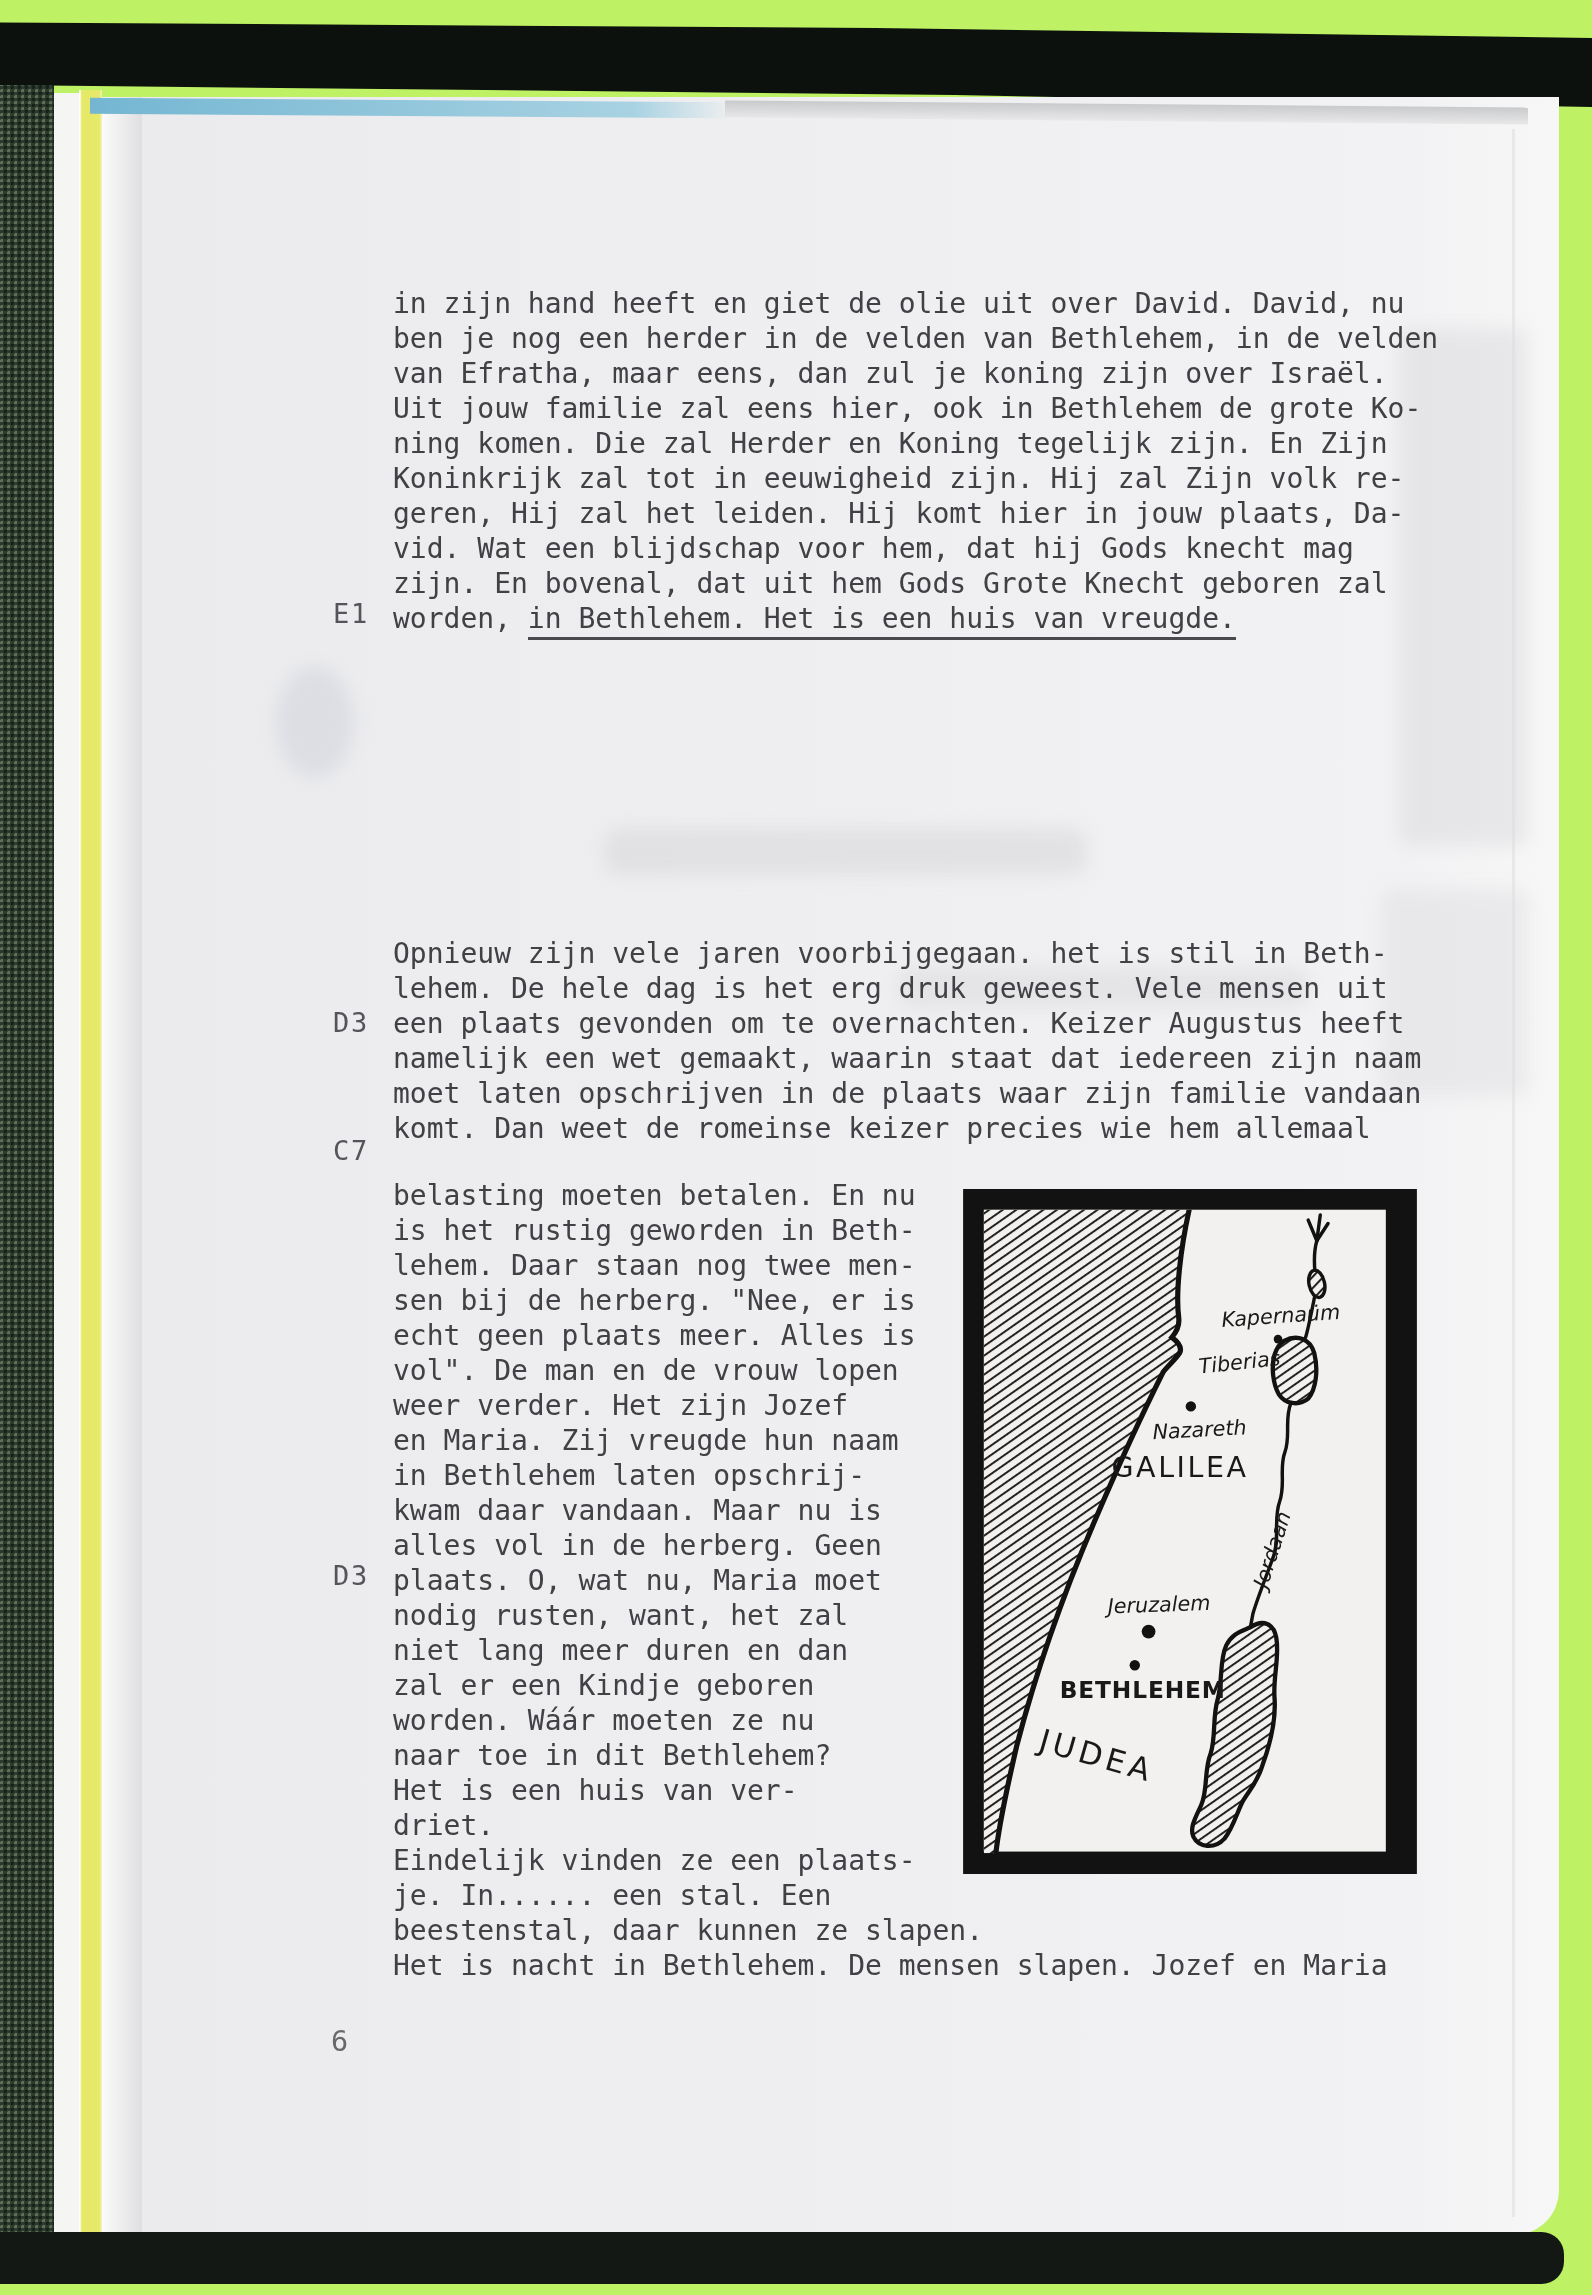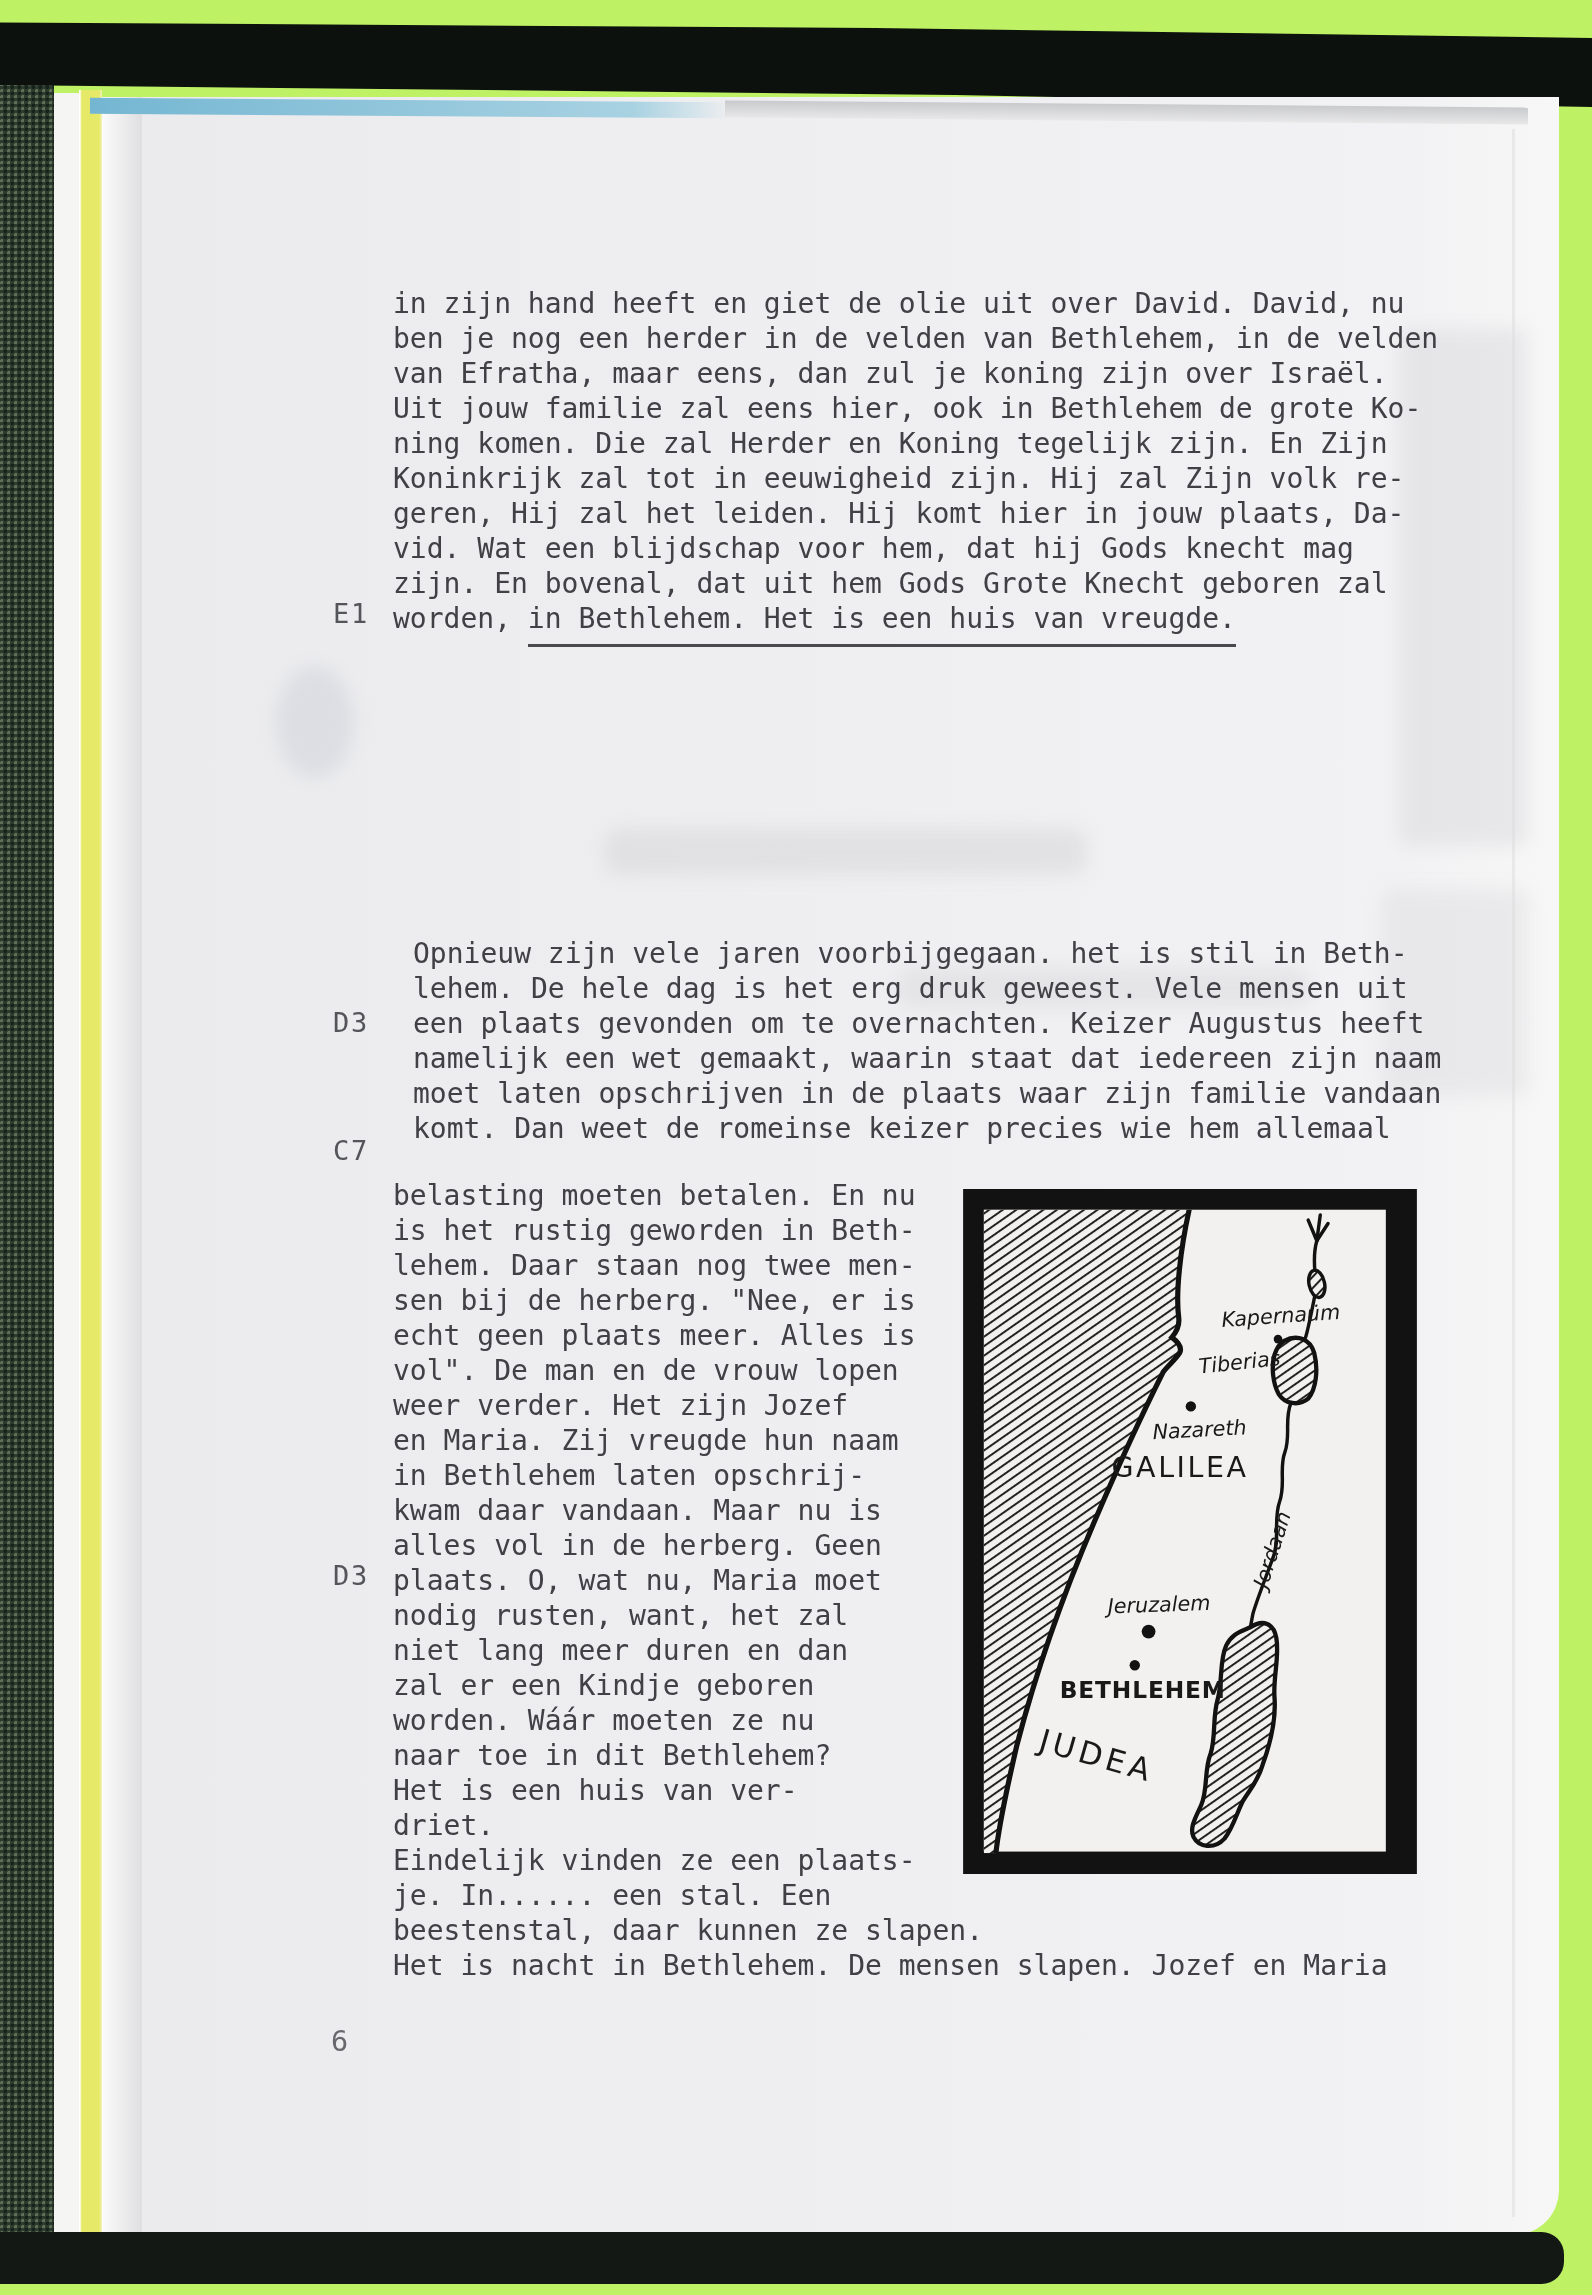--- a/index.html
+++ b/index.html
@@ -29,21 +29,21 @@
          background:linear-gradient(90deg,#ebebed 0,#efeff1 55%,#f2f2f4 90%,#f7f7f7 100%);
          border-radius:0 0 45px 0;}
   .paper-left-shade{position:absolute;left:102px;top:97px;width:40px;height:2138px;
          background:linear-gradient(90deg,rgba(255,255,255,.8),rgba(0,0,0,.05));}
   .paper-crease{position:absolute;left:1512px;top:129px;width:2.6px;height:2088px;
          background:rgba(0,0,0,.05);}
 
   
   .tblock{position:absolute;color:#414145;font-size:28px;}
   .tline{height:35px;line-height:35px;white-space:pre;}
-  .tline .u{border-bottom:3.5px solid #4a4a4e;padding-bottom:9px;}
+  .tline .u{border-bottom:3.5px solid #4a4a4e;padding-bottom:2px;}
   .margin-label{position:absolute;color:#54555a;font-size:27px;line-height:35px;
                 letter-spacing:1.7px;white-space:pre;}
   .page-number{position:absolute;left:331px;top:2025px;color:#68686c;font-size:28.5px;}
 
   
   .smudge{position:absolute;filter:blur(8.6px);border-radius:50%;}
   .sm1{left:276px;top:666px;width:78px;height:112px;background:#b9bfcd;opacity:.30;}
   .sm2{left:604px;top:828px;width:483px;height:47px;background:#d2d2d6;opacity:.45;border-radius:17.3px;}
   .sm3{left:897px;top:967px;width:414px;height:41px;background:#d4d4d8;opacity:.40;border-radius:17.3px;}
   .sm4{left:1398px;top:328px;width:129px;height:518px;background:#dcdcdf;opacity:.55;border-radius:10.4px;}
@@ -82,21 +82,21 @@
       <div class="tline"><span>ben je nog een herder in de velden van Bethlehem, in de velden</span></div>
       <div class="tline"><span>van Efratha, maar eens, dan zul je koning zijn over Israël.</span></div>
       <div class="tline"><span>Uit jouw familie zal eens hier, ook in Bethlehem de grote Ko-</span></div>
       <div class="tline"><span>ning komen. Die zal Herder en Koning tegelijk zijn. En Zijn</span></div>
       <div class="tline"><span>Koninkrijk zal tot in eeuwigheid zijn. Hij zal Zijn volk re-</span></div>
       <div class="tline"><span>geren, Hij zal het leiden. Hij komt hier in jouw plaats, Da-</span></div>
       <div class="tline"><span>vid. Wat een blijdschap voor hem, dat hij Gods knecht mag</span></div>
       <div class="tline"><span>zijn. En bovenal, dat uit hem Gods Grote Knecht geboren zal</span></div>
       <div class="tline"><span>worden, </span><span class="u">in Bethlehem. Het is een huis van vreugde.</span></div>
     </div>
-  <div class="tblock" style="left: 393px; top: 936px; margin-left: 20px;">
+  <div class="tblock" style="left: 393px; top: 936px;">
       <div class="tline"><span>Opnieuw zijn vele jaren voorbijgegaan. het is stil in Beth-</span></div>
       <div class="tline"><span>lehem. De hele dag is het erg druk geweest. Vele mensen uit</span></div>
       <div class="tline"><span>een plaats gevonden om te overnachten. Keizer Augustus heeft</span></div>
       <div class="tline"><span>namelijk een wet gemaakt, waarin staat dat iedereen zijn naam</span></div>
       <div class="tline"><span>moet laten opschrijven in de plaats waar zijn familie vandaan</span></div>
       <div class="tline"><span>komt. Dan weet de romeinse keizer precies wie hem allemaal</span></div>
     </div>
   <div class="tblock" style="left: 393px; top: 1178px;">
       <div class="tline"><span>belasting moeten betalen. En nu</span></div>
       <div class="tline"><span>is het rustig geworden in Beth-</span></div>

